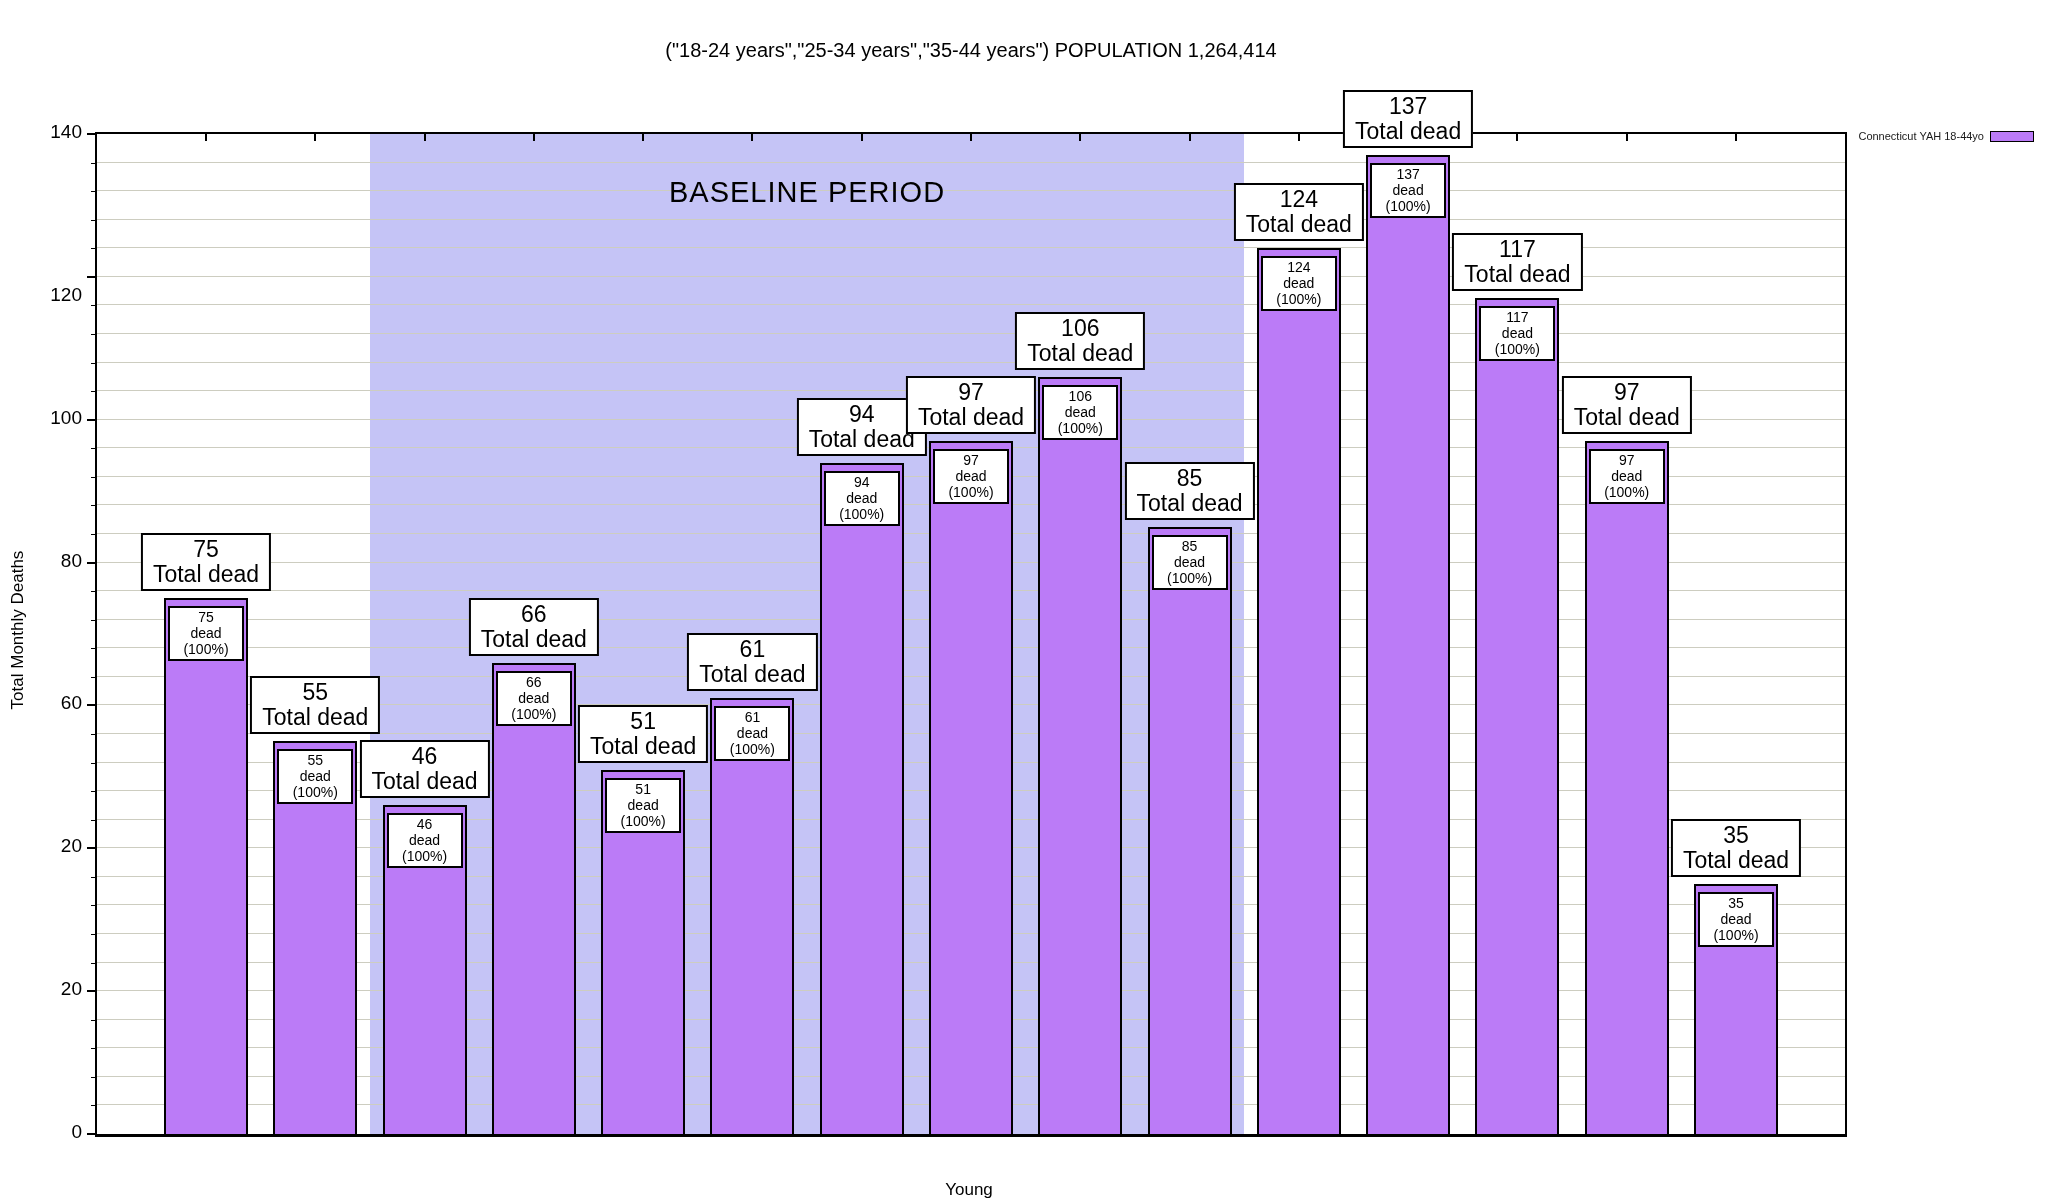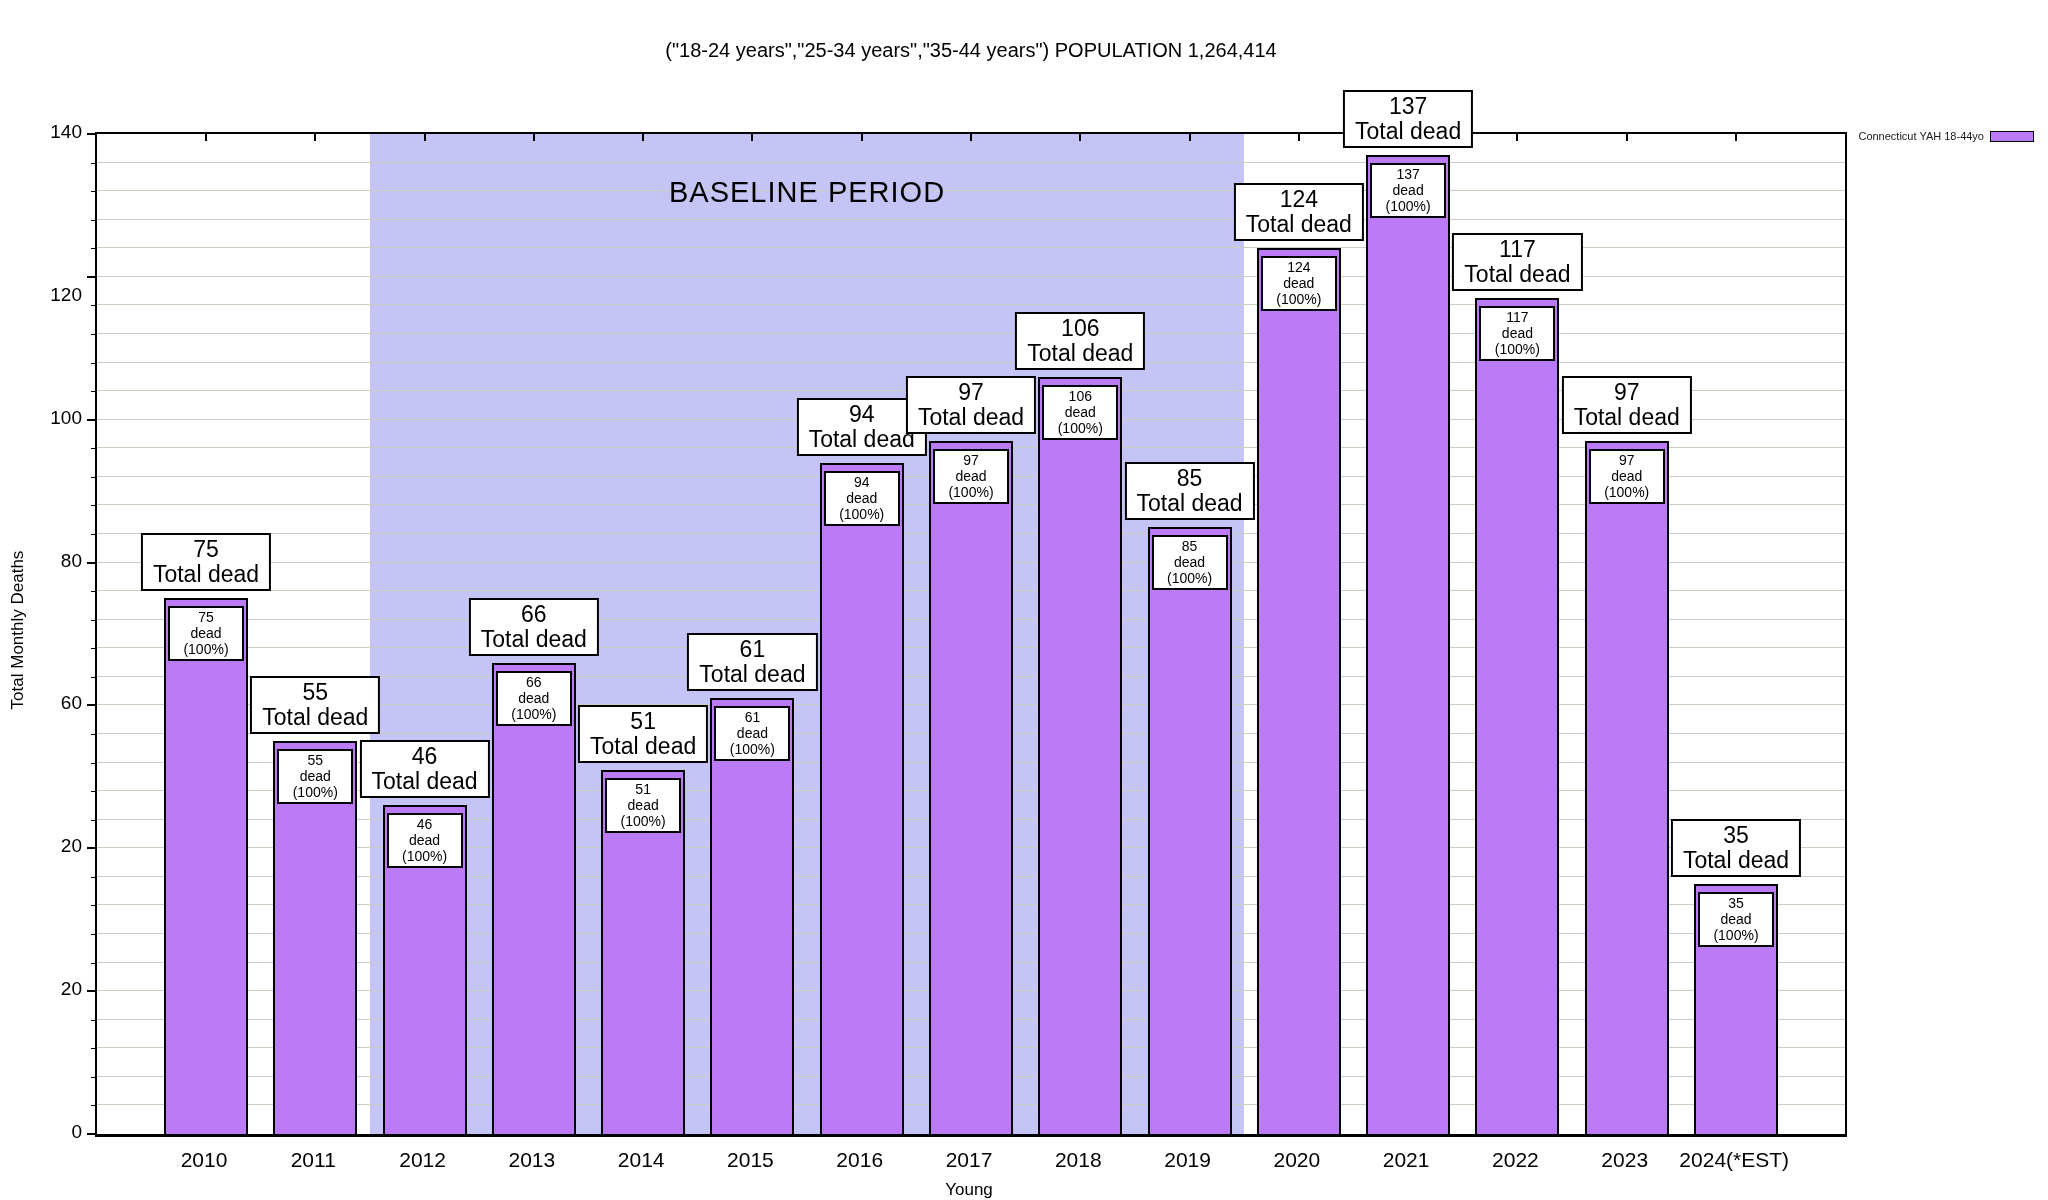--- a/index.html
+++ b/index.html
@@ -338,32 +338,15 @@
   <div class="y-labels" id="ylabels">
       <div class="y-label" style="top: calc(100% - 11px);">0</div>
       <div class="y-label" style="top: calc(85.7143% - 11px);">20</div>
       <div class="y-label" style="top: calc(71.4286% - 11px);">20</div>
       <div class="y-label" style="top: calc(57.1429% - 11px);">60</div>
       <div class="y-label" style="top: calc(42.8571% - 11px);">80</div>
       <div class="y-label" style="top: calc(28.5714% - 11px);">100</div>
       <div class="y-label" style="top: calc(14.2857% - 11px); margin-top: 20px;">120</div>
       <div class="y-label" style="top: calc(0% - 11px);">140</div>
     </div>
-  <div class="x-labels" id="xlabels">
-      <div class="x-label" style="left: 3.11%; width: 6.252%;">2010</div>
-      <div class="x-label" style="left: 9.362%; width: 6.252%;">2011</div>
-      <div class="x-label" style="left: 15.614%; width: 6.252%;">2012</div>
-      <div class="x-label" style="left: 21.866%; width: 6.252%;">2013</div>
-      <div class="x-label" style="left: 28.118%; width: 6.252%;">2014</div>
-      <div class="x-label" style="left: 34.37%; width: 6.252%;">2015</div>
-      <div class="x-label" style="left: 40.622%; width: 6.252%;">2016</div>
-      <div class="x-label" style="left: 46.874%; width: 6.252%;">2017</div>
-      <div class="x-label" style="left: 53.126%; width: 6.252%;">2018</div>
-      <div class="x-label" style="left: 59.378%; width: 6.252%;">2019</div>
-      <div class="x-label" style="left: 65.63%; width: 6.252%;">2020</div>
-      <div class="x-label" style="left: 71.882%; width: 6.252%;">2021</div>
-      <div class="x-label" style="left: 78.134%; width: 6.252%;">2022</div>
-      <div class="x-label" style="left: 84.386%; width: 6.252%;">2023</div>
-      <div class="x-label" style="left: 90.638%; width: 6.252%;">2024(*EST)</div>
-    </div>
 
   <div class="x-axis-title">Young</div>
 </div>
 
 </body></html>

